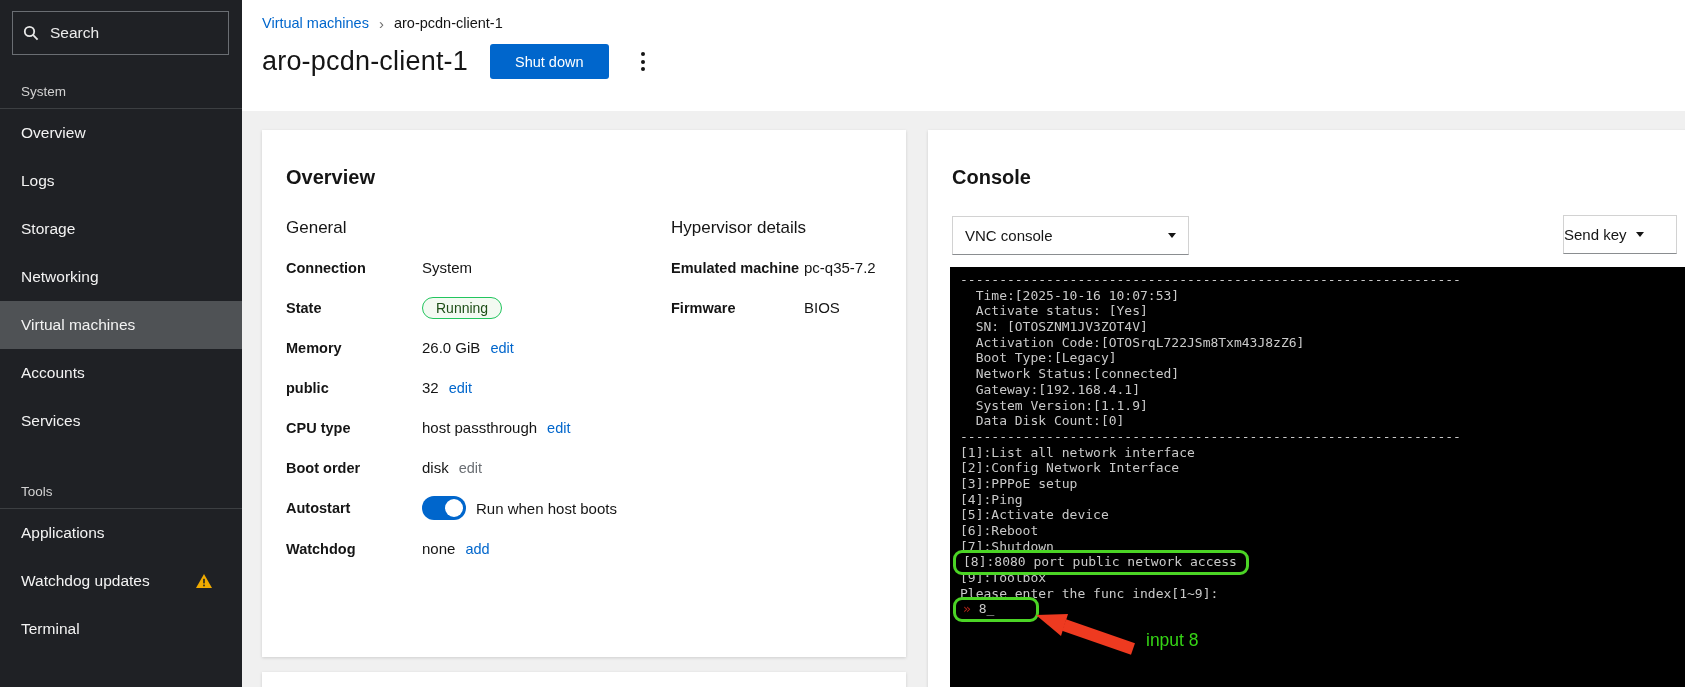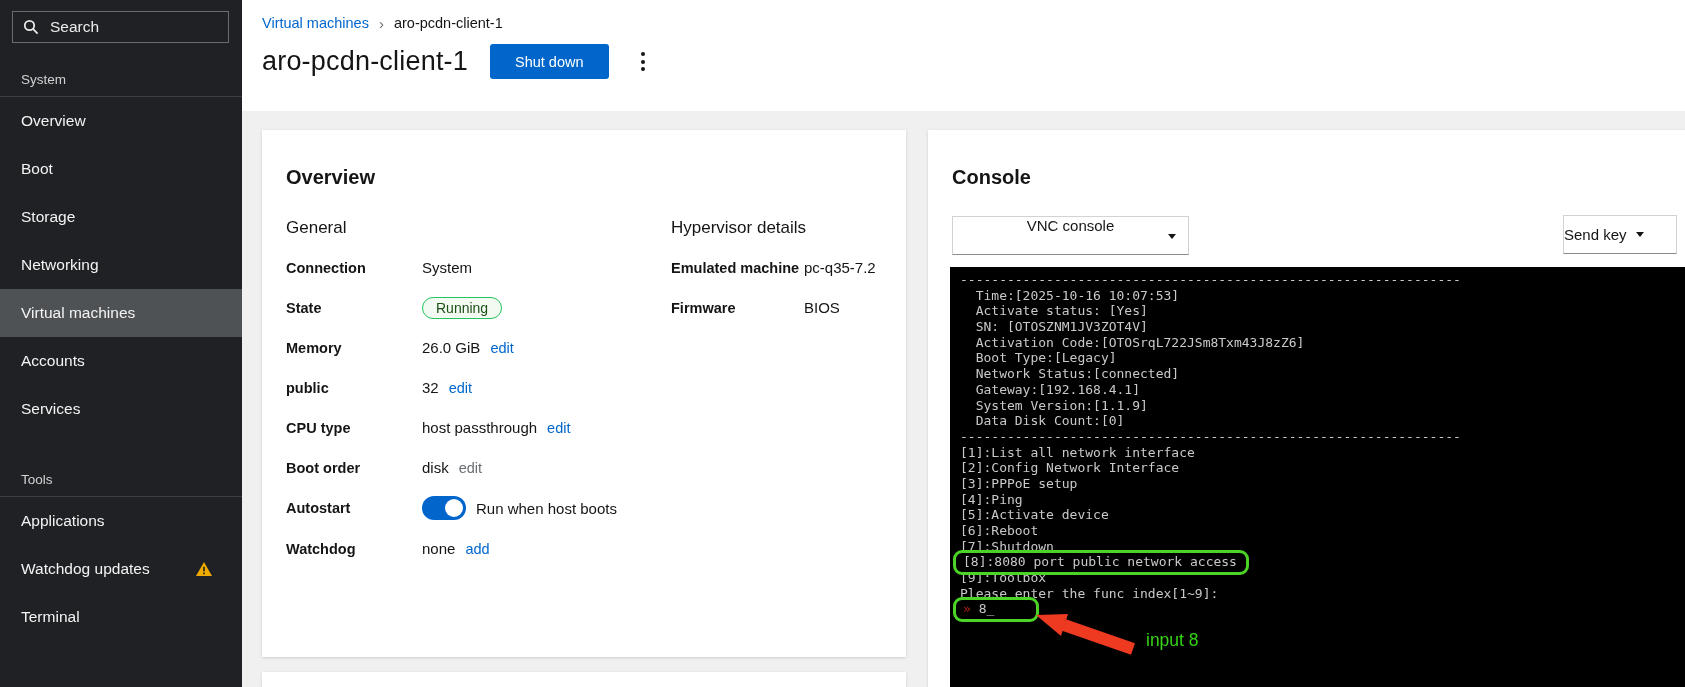--- a/index.html
+++ b/index.html
@@ -10,21 +10,21 @@
     color:#151515;
   }
   .app{position:absolute;inset:0;}
 
   
   .sidebar{
     position:absolute;left:0;top:0;bottom:0;width:242px;
     background:#1f2125;z-index:5;
   }
   .search-box{
-    margin:11px 13px 0 12px;height:32px;border:1px solid #6a6e73;
+    margin:11px 13px 0 12px;height:44px;border:1px solid #6a6e73;
     display:flex;align-items:center;gap:9px;padding:0 10px;box-sizing:border-box;
   }
   .search-icon{display:flex;align-items:center;}
   .search-input{
     flex:1;background:transparent;border:none;outline:none;
     color:#f0f0f0;font-size:15.5px;font-family:inherit;min-width:0;
   }
   .search-input::placeholder{color:#ececec;opacity:1;}
   .nav-section-label{
     color:#d2d2d2;font-size:13.5px;padding-left:21px;margin-top:29px;
@@ -87,21 +87,21 @@
   .toggle .knob{position:absolute;right:3px;top:3px;width:18px;height:18px;border-radius:50%;background:#fff;}
   .col-hyp{position:absolute;left:385px;top:0;width:235px;}
 
   .sliver-card{left:20px;top:561px;width:644px;height:140px;}
 
   
   .console-card{left:686px;top:19px;width:780px;height:600px;}
   .console-select{
     position:absolute;left:24px;top:86px;width:237px;height:39px;box-sizing:border-box;
     border:1px solid #d2d2d2;border-bottom-color:#8a8d90;background:#fff;
-    display:flex;align-items:center;font-size:15px;padding:0 12px;cursor:pointer;flex-direction:column;
+    display:flex;align-items:center;font-size:15px;padding:0 12px;cursor:pointer;
   }
   .console-select .caret{margin-left:auto;}
   .sendkey-btn{
     position:absolute;left:635px;top:85px;width:114px;height:39px;box-sizing:border-box;
     border:1px solid #d2d2d2;border-bottom-color:#8a8d90;background:#fff;
     display:flex;align-items:center;justify-content:flex-start;gap:9px;
     font-size:15px;cursor:pointer;
   }
   .caret{
     width:0;height:0;border-left:4.5px solid transparent;border-right:4.5px solid transparent;
@@ -143,21 +143,21 @@
       </span>
       <input class="search-input" placeholder="Search" style="">
     </div>
     <nav class="nav">
         <div class="nav-section-label">System</div>
         <div class="nav-divider"></div>
         <div class="nav-item">
           <span>Overview</span>
         </div>
         <div class="nav-item">
-          <span>Boot</span>
+          <span>Logs</span>
         </div>
         <div class="nav-item">
           <span>Storage</span>
         </div>
         <div class="nav-item">
           <span>Networking</span>
         </div>
         <div class="nav-item active">
           <span>Virtual machines</span>
         </div>

